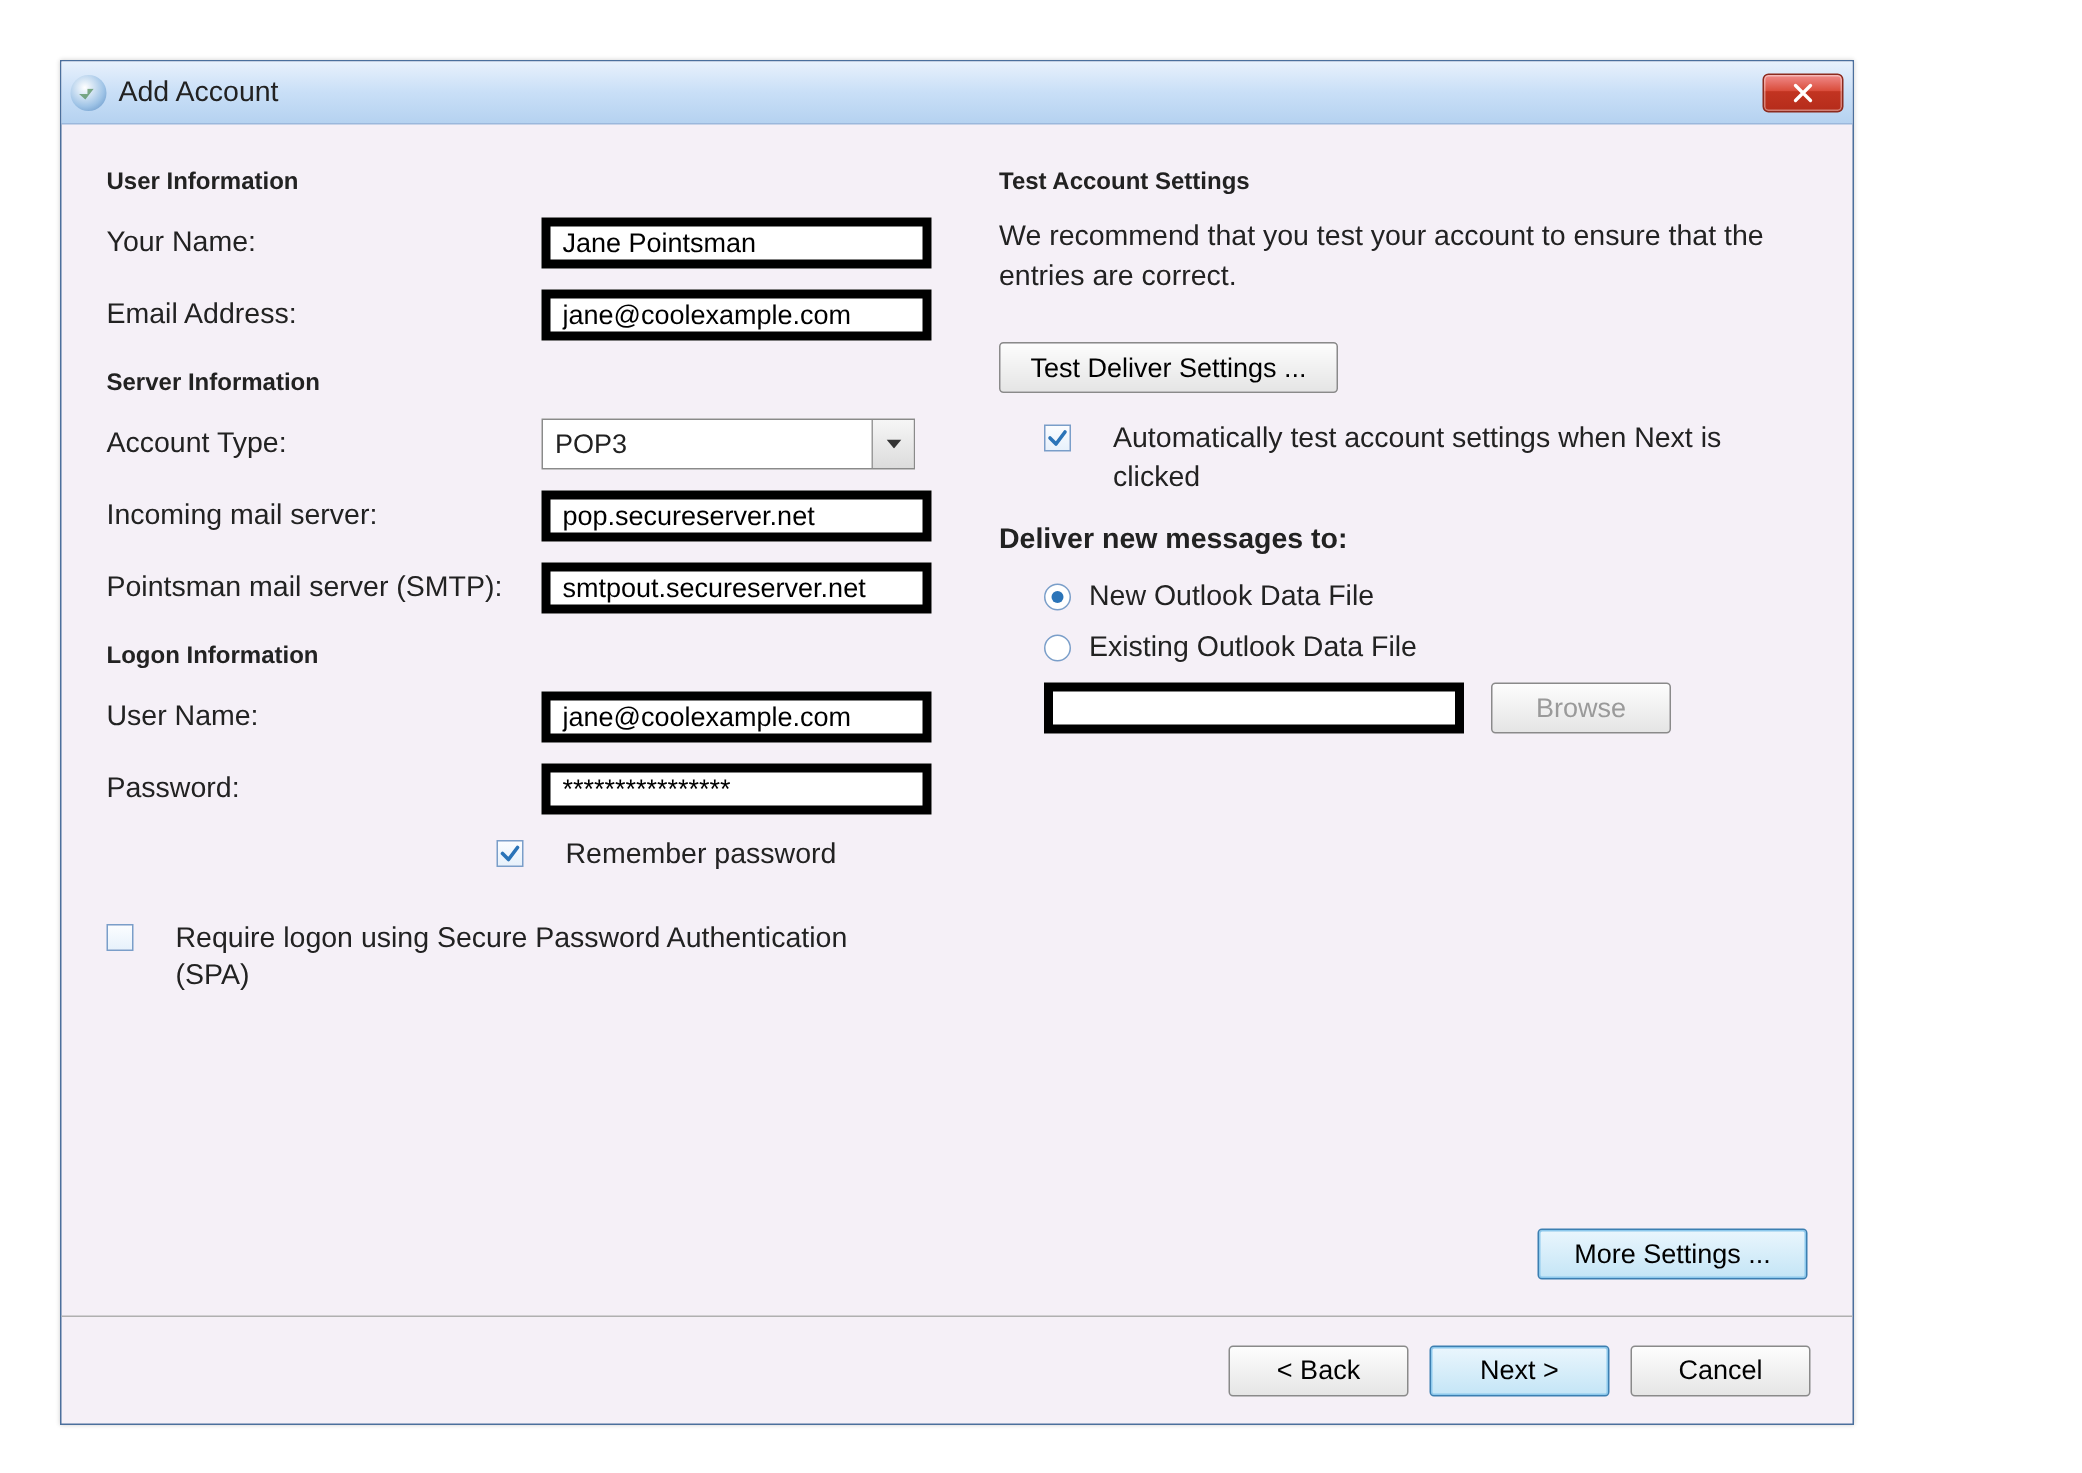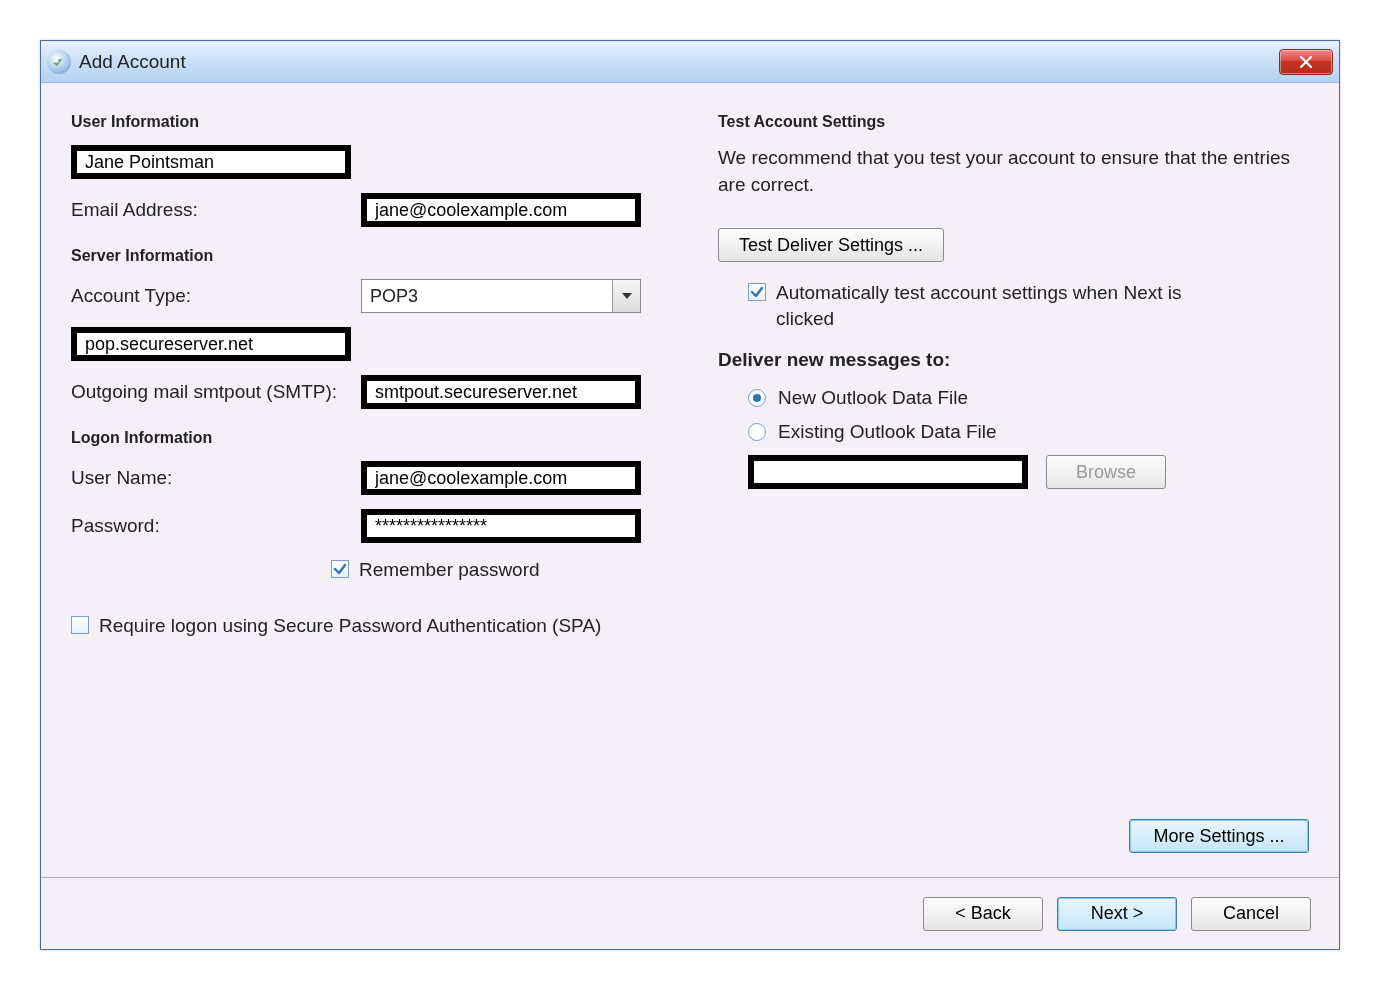--- a/index.html
+++ b/index.html
@@ -4,21 +4,21 @@
 <style>
 * { box-sizing: border-box; font-family: "Segoe UI", Tahoma, sans-serif; }
 html, body { margin:0; padding:0; }
 body {
   width: 1388px;
   height: 982px;
   background: #fff;
   padding: 40px;
 }
 .window {
-  width: 1300px;
+  width: 1196px;
   height: 910px;
   border: 1px solid #4b6f9c;
   background: #f5f0f7;
   position: relative;
   display: flex;
   flex-direction: column;
   box-shadow: 0 0 3px rgba(0,0,0,0.2);
 }
 .titlebar {
   height: 42px;
@@ -137,21 +137,21 @@
 }
 .select-wrap .sel-caret {
   width:28px;height:100%;
   border-left:1px solid #9a9a9a;
   background: linear-gradient(to bottom, #f6f6f6, #dcdcdc);
   display:flex;align-items:center;justify-content:center;
 }
 .checkline {
   display:flex;
   align-items:flex-start;
-  gap:10px;
+  gap:28px;
   margin-bottom: 12px;
 }
 .checkline.indent1 { margin-left: 260px; }
 .checkline .chk {
   width:18px;height:18px;
   border:1px solid #7a9ec9;
   background: linear-gradient(to bottom,#fbfdff,#e7f1fb);
   display:flex;align-items:center;justify-content:center;
   flex-shrink:0;
   margin-top:3px;
@@ -243,20 +243,21 @@
   </div>
 
 
   <div class="content">
 
     <div class="col">
 
       <div class="section-heading">User Information</div>
 
       <div class="form-row">
+        <label>Your Name:</label>
         <input class="text-input" type="text" value="Jane Pointsman" style="">
       </div>
 
       <div class="form-row">
         <label>Email Address:</label>
         <input class="text-input" type="text" value="jane@coolexample.com" style="">
       </div>
 
       <div class="section-heading" style="margin-top:20px">Server Information</div>
 
@@ -266,25 +267,26 @@
           <div class="sel-text">POP3</div>
           <div class="sel-caret">
             <svg width="10" height="6" viewBox="0 0 10 6">
                 <path d="M0 0 L5 6 L10 0 Z" fill="#333"></path>
               </svg>
           </div>
         </div>
       </div>
 
       <div class="form-row">
+        <label>Incoming mail server:</label>
         <input class="text-input" type="text" value="pop.secureserver.net" style="">
       </div>
 
       <div class="form-row">
-        <label>Outgoing mail smtpout (SMTP):</label>
+        <label>Pointsman mail server (SMTP):</label>
         <input class="text-input" type="text" value="smtpout.secureserver.net" style="">
       </div>
 
       <div class="section-heading" style="margin-top:20px">Logon Information</div>
 
       <div class="form-row">
         <label>User Name:</label>
         <input class="text-input" type="text" value="jane@coolexample.com" style="">
       </div>
 

